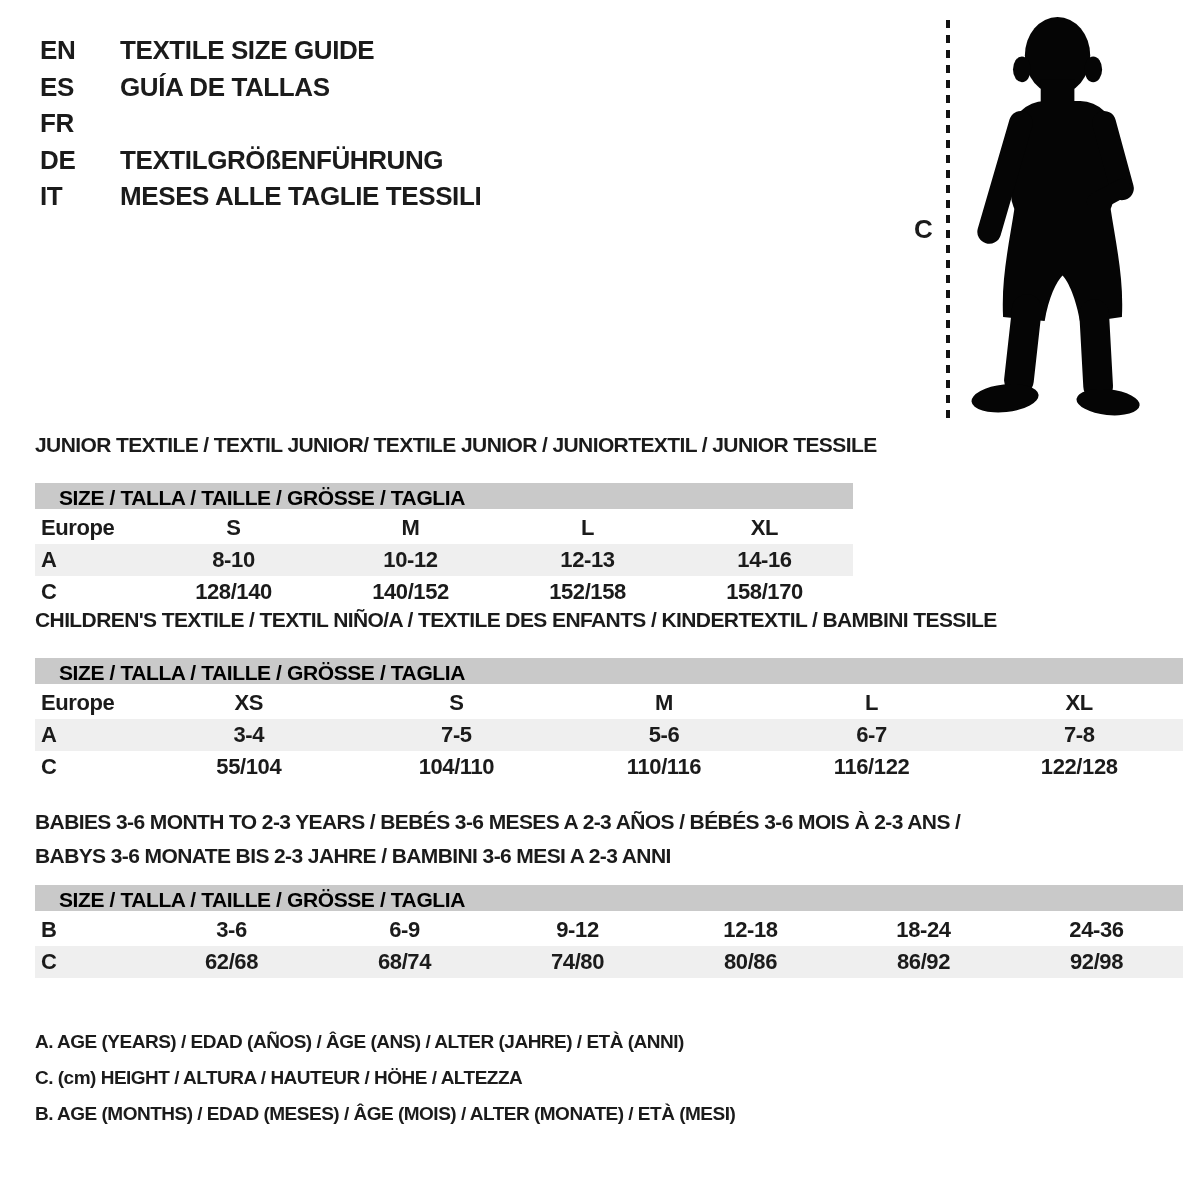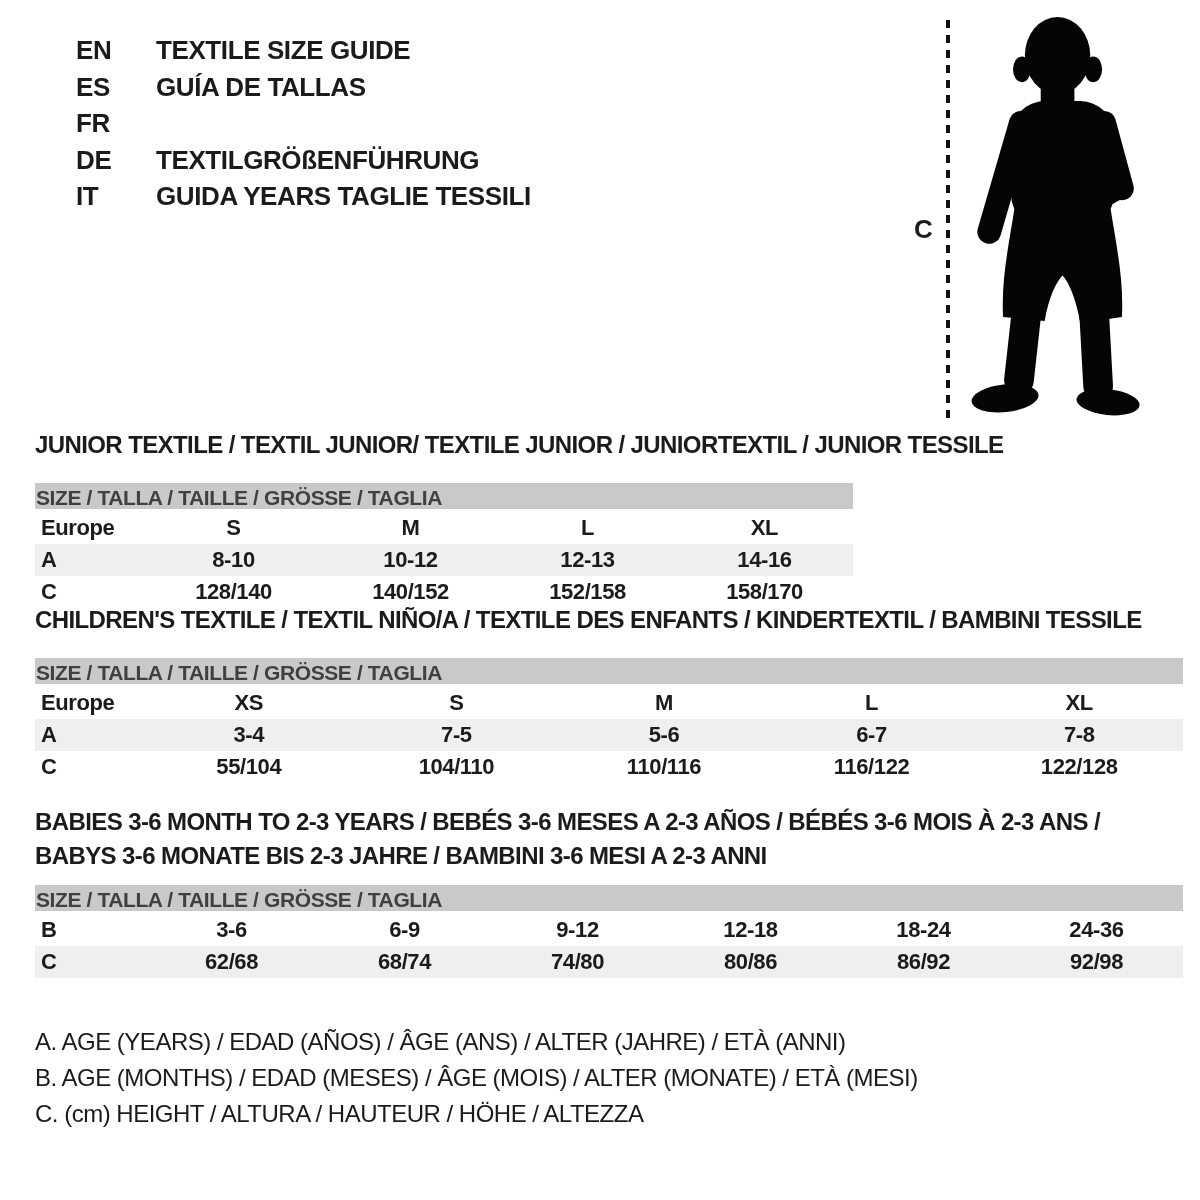--- a/index.html
+++ b/index.html
@@ -9,61 +9,61 @@
     width:1200px; height:1200px;
     background:#ffffff;
     font-family:"Liberation Sans", sans-serif;
     color:#1b1b1b;
     overflow:hidden;
     letter-spacing:-0.4px;
   }
 
   
   .lang-block { position:absolute; top:32px; left:40px; }
-  .lang-row { display:flex; line-height:36.5px; font-size:26px; font-weight:700;margin-left:36px; }
+  .lang-row { display:flex; line-height:36.5px; font-size:26px; font-weight:700; }
   .lang-code { width:80px; }
 
   
   .figure { position:absolute; top:12px; left:900px; width:290px; height:412px; }
   .figure-label { position:absolute; left:14px; top:202px; font-size:26px; font-weight:700; }
   .dashed-line {
     position:absolute; left:46px; top:8px;
     width:4px; height:398px;
     background:repeating-linear-gradient(to bottom, #111 0px, #111 8px, transparent 8px, transparent 15px);
   }
   .silhouette { position:absolute; left:60px; top:0; }
 
   
   main { position:absolute; top:433px; left:35px; right:35px; }
-  .section-title { font-size:24px; font-weight:700; line-height:24px; letter-spacing:-0.6px; }
+  .section-title { font-size:21px; font-weight:700; line-height:24px; letter-spacing:-0.6px; }
   .section-title.two-line { line-height:34px; }
   .tbl { margin-top:26px; }
   .caption-bar {
-    background:#c9c9c9; color:#404040;
+    background:#c9c9c9; color:#000000;
     height:29px; line-height:29px;
-    padding-left:1px;
+    padding-left:24px;
     font-size:21px; font-weight:700;
     border-bottom:3px solid #ffffff;
   }
   .tbl-junior .caption-bar, .tbl-junior .row { width:818px; }
   .tbl-wide .caption-bar, .tbl-wide .row { width:1148px; }
   .row { display:grid; height:32px; align-items:center; font-size:22px; font-weight:700; }
   .cols-4 { grid-template-columns:110px repeat(4,1fr); }
   .cols-5 { grid-template-columns:110px repeat(5,1fr); }
   .cols-6 { grid-template-columns:110px repeat(6,1fr); }
   .row .lbl { text-align:left; padding-left:6px; }
   .row .val { text-align:center; }
   .row.shade { background:#efefef; }
   .sec-children { }
   .sec-babies { margin-top:22px; }
   .sec-babies .tbl { margin-top:12px; }
 
   
   .legend { margin-top:46px; }
-  .legend-line { font-size:24px; font-weight:400; line-height:36px; letter-spacing:-0.5px; }
+  .legend-line { font-size:19px; font-weight:700; line-height:36px; letter-spacing:-0.5px; }
 </style>
 </head>
 <body>
 
 <div class="page">
 
   <div class="lang-block">
     <div class="lang-row">
       <span class="lang-code">EN</span>
       <span class="lang-title">TEXTILE SIZE GUIDE</span>
@@ -74,21 +74,21 @@
     </div>
     <div class="lang-row">
       <span class="lang-code">FR</span>
     </div>
     <div class="lang-row">
       <span class="lang-code">DE</span>
       <span class="lang-title">TEXTILGRÖßENFÜHRUNG</span>
     </div>
     <div class="lang-row">
       <span class="lang-code">IT</span>
-      <span class="lang-title">GUIDA YEARS TAGLIE TESSILI</span>
+      <span class="lang-title">MESES ALLE TAGLIE TESSILI</span>
     </div>
   </div>
 
   <div class="figure">
     <span class="figure-label">C</span>
     <div class="dashed-line"></div>
     <svg class="silhouette" width="205" height="406" viewBox="0 0 200 410" xmlns="http://www.w3.org/2000/svg">
       <g fill="#050505" stroke="none">
         <ellipse cx="95" cy="44" rx="33" ry="39"></ellipse>
         <ellipse cx="59" cy="58" rx="9" ry="13"></ellipse>
@@ -191,18 +191,18 @@
           <div class="val">74/80</div>
           <div class="val">80/86</div>
           <div class="val">86/92</div>
           <div class="val">92/98</div>
         </div>
       </div>
     </section>
 
     <div class="legend">
       <div class="legend-line">A. AGE (YEARS) / EDAD (AÑOS) / ÂGE (ANS) / ALTER (JAHRE) / ETÀ (ANNI)</div>
+      <div class="legend-line">C. (cm) HEIGHT / ALTURA / HAUTEUR / HÖHE / ALTEZZA</div>
       <div class="legend-line">B. AGE (MONTHS) / EDAD (MESES) / ÂGE (MOIS) / ALTER (MONATE) / ETÀ (MESI)</div>
-      <div class="legend-line">C. (cm) HEIGHT / ALTURA / HAUTEUR / HÖHE / ALTEZZA</div>
     </div>
 
   </main>
 </div>
 
 </body></html>

